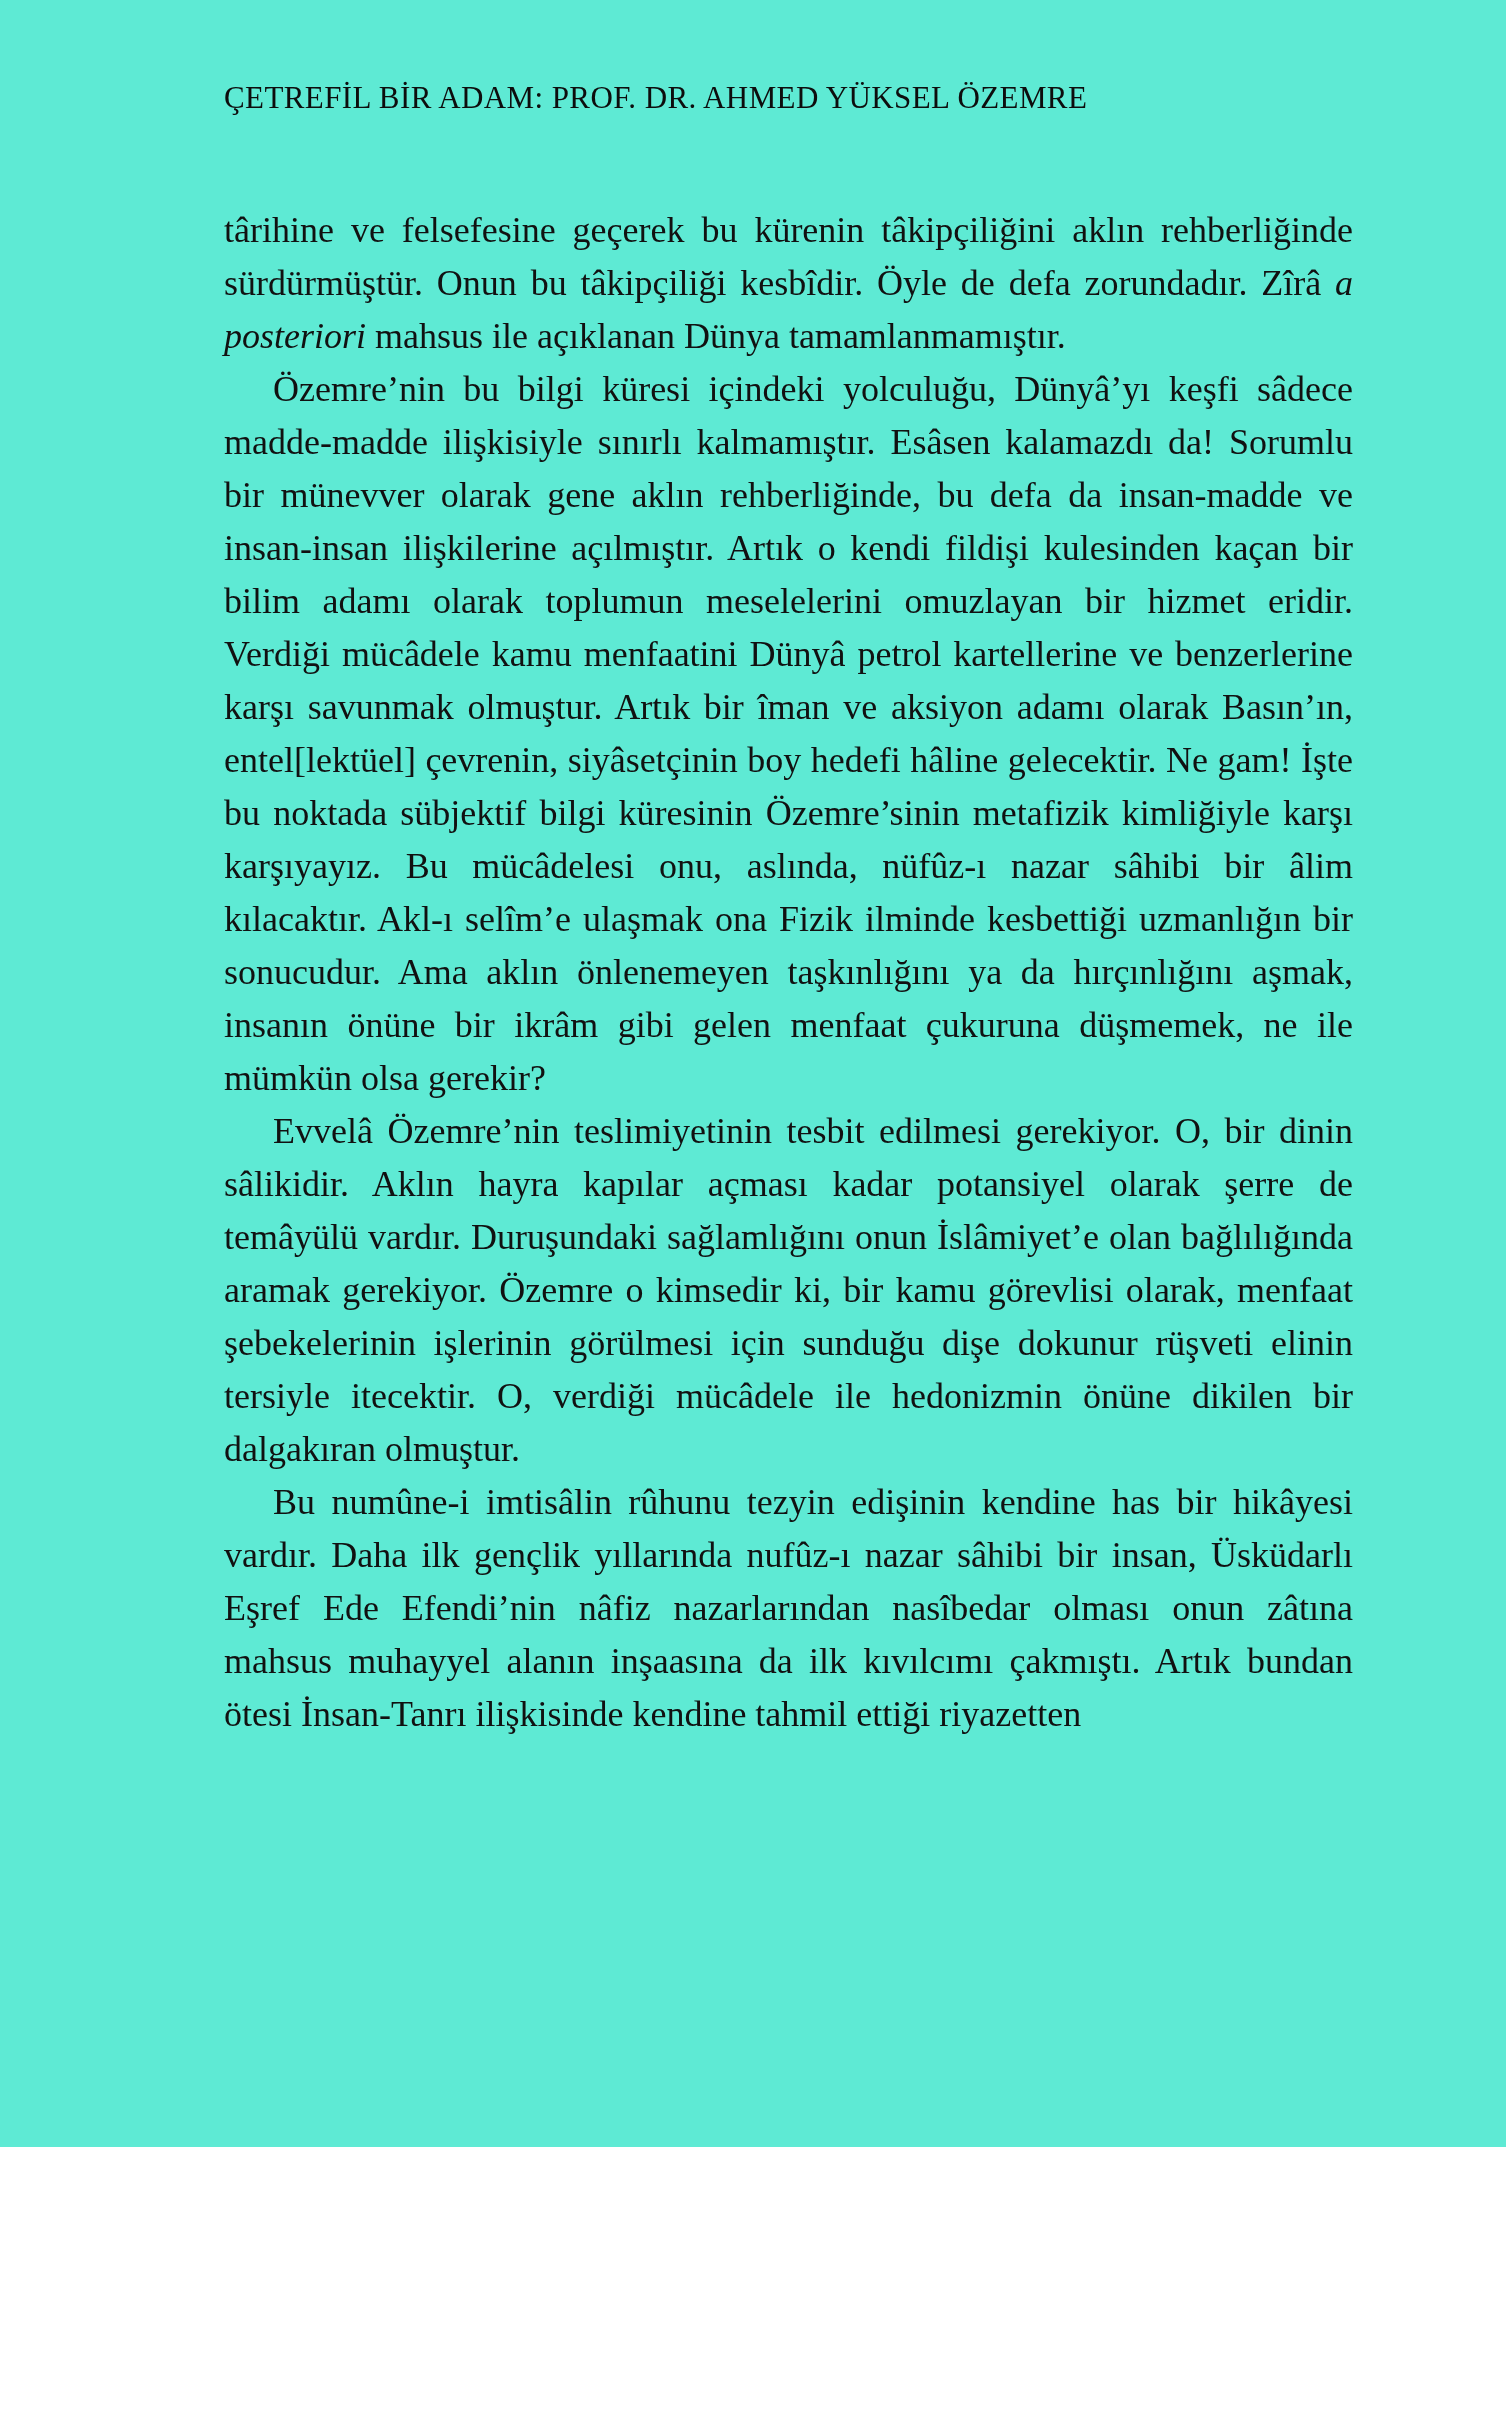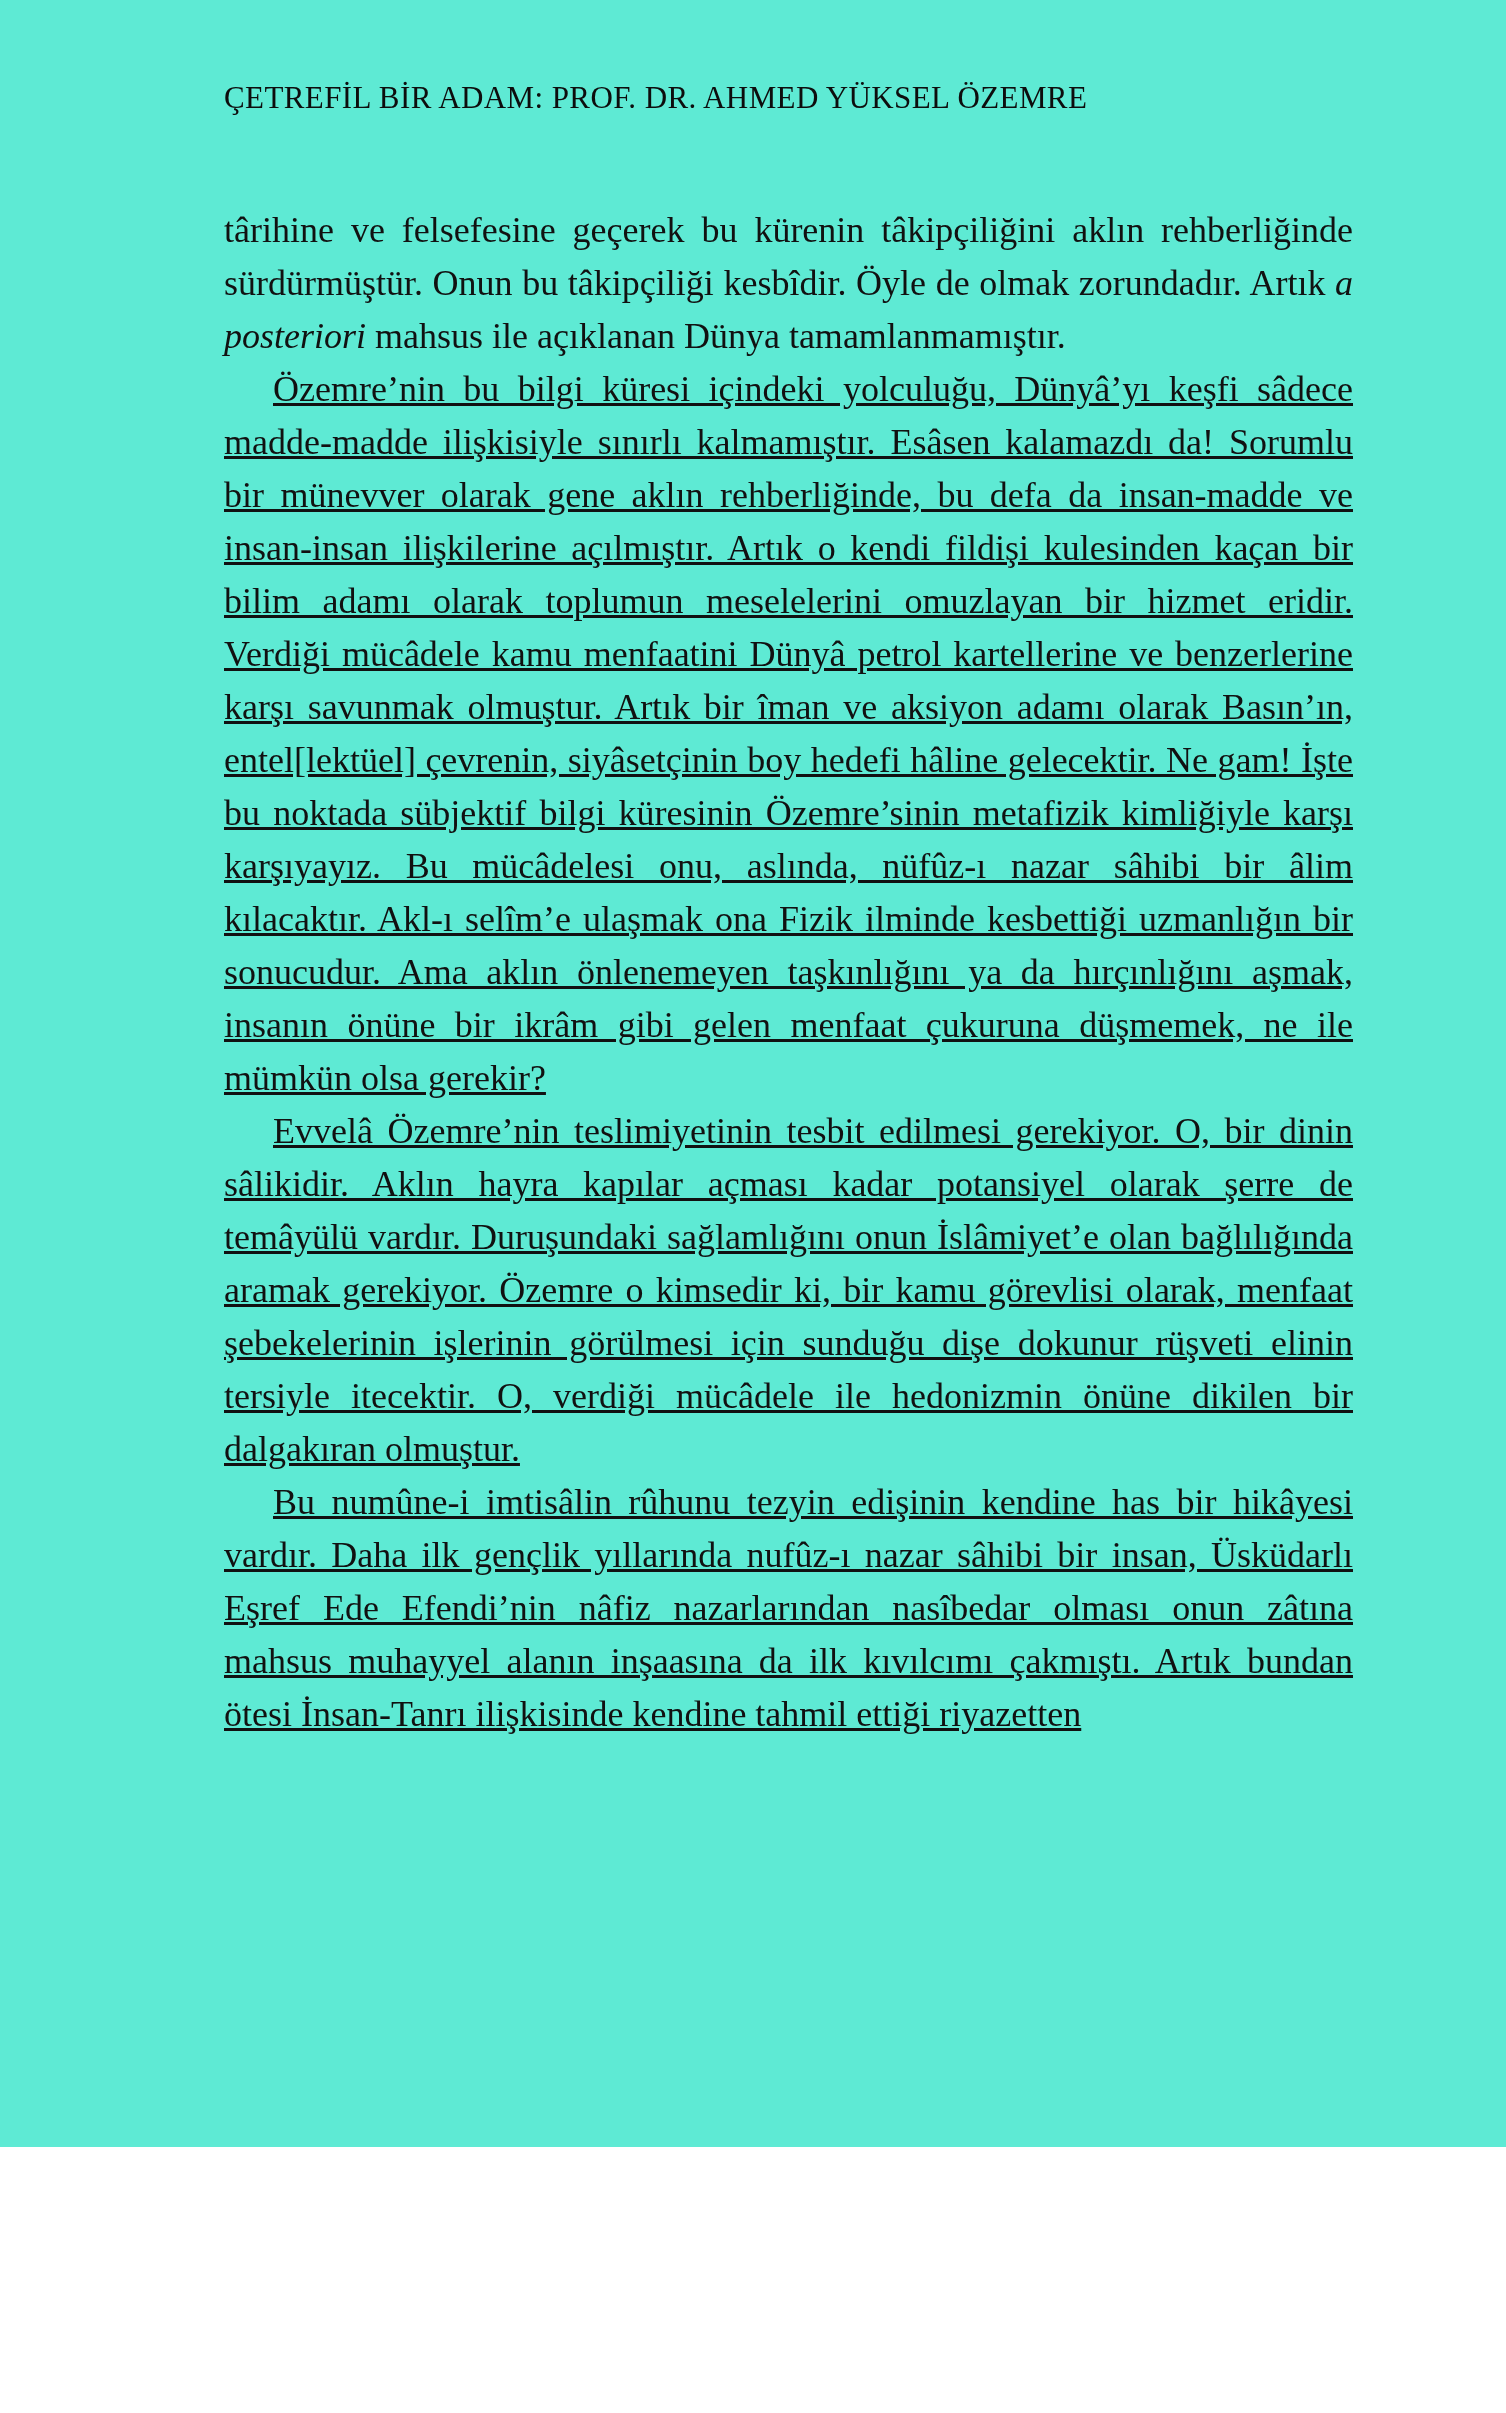--- a/index.html
+++ b/index.html
@@ -51,21 +51,20 @@
     text-align: justify;
     text-justify: inter-word;
     color: #111111;
     hyphens: none;
     -webkit-hyphens: none;
     word-spacing: 0px;
   }
 
   .para + .para {
     margin-top: 0px;
-    text-decoration: underline;
   }
 
   .para.indent {
     text-indent: 49px;
   }
 
   em.latin {
     font-style: italic;
   }
 
@@ -82,21 +81,21 @@
 </head>
 <body>
 
 <div class="page">
 
   <div class="running-head">ÇETREFİL BİR ADAM: PROF. DR. AHMED YÜKSEL ÖZEMRE</div>
 
   <div class="text-block">
 
     <p class="para no-stretch" id="para-1">
-      <span>târihine ve felsefesine geçerek bu kürenin tâkipçiliğini aklın rehberliğinde sürdürmüştür. Onun bu tâkipçiliği kesbîdir. Öyle de olmak zorundadır. Artık </span><em class="latin">a posteriori</em><span> mahsus ile açıklanan Dünya tamamlanmamıştır.</span>
+      <span>târihine ve felsefesine geçerek bu kürenin tâkipçiliğini aklın rehberliğinde sürdürmüştür. Onun bu tâkipçiliği kesbîdir. Öyle de defa zorundadır. Zîrâ </span><em class="latin">a posteriori</em><span> mahsus ile açıklanan Dünya tamamlanmamıştır.</span>
     </p>
 
     <p class="para indent no-stretch" id="para-2">
       <span>Özemre’nin bu bilgi küresi içindeki yolculuğu, Dünyâ’yı keşfi sâdece madde-madde ilişkisiyle sınırlı kalmamıştır. Esâsen kalamazdı da! Sorumlu bir münevver olarak gene aklın rehberliğinde, bu defa da insan-madde ve insan-insan ilişkilerine açılmıştır. Artık o kendi fildişi kulesinden kaçan bir bilim adamı olarak toplumun meselelerini omuzlayan bir hizmet eridir. Verdiği mücâdele kamu menfaatini Dünyâ petrol kartellerine ve benzerlerine karşı savunmak olmuştur. Artık bir îman ve aksiyon adamı olarak Basın’ın, entel[lektüel] çevrenin, siyâsetçinin boy hedefi hâline gelecektir. Ne gam! İşte bu noktada sübjektif bilgi küresinin Özemre’sinin metafizik kimliğiyle karşı karşıyayız. Bu mücâdelesi onu, aslında, nüfûz-ı nazar sâhibi bir âlim kılacaktır. Akl-ı selîm’e ulaşmak ona Fizik ilminde kesbettiği uzmanlığın bir sonucudur. Ama aklın önlenemeyen taşkınlığını ya da hırçınlığını aşmak, insanın önüne bir ikrâm gibi gelen menfaat çukuruna düşmemek, ne ile mümkün olsa gerekir?</span>
     </p>
 
     <p class="para indent no-stretch" id="para-3">
       <span>Evvelâ Özemre’nin teslimiyetinin tesbit edilmesi gerekiyor. O, bir dinin sâlikidir. Aklın hayra kapılar açması kadar potansiyel olarak şerre de temâyülü vardır. Duruşundaki sağlamlığını onun İslâmiyet’e olan bağlılığında aramak gerekiyor. Özemre o kimsedir ki, bir kamu görevlisi olarak, menfaat şebekelerinin işlerinin görülmesi için sunduğu dişe dokunur rüşveti elinin tersiyle itecektir. O, verdiği mücâdele ile hedonizmin önüne dikilen bir dalgakıran olmuştur.</span>
     </p>
 

